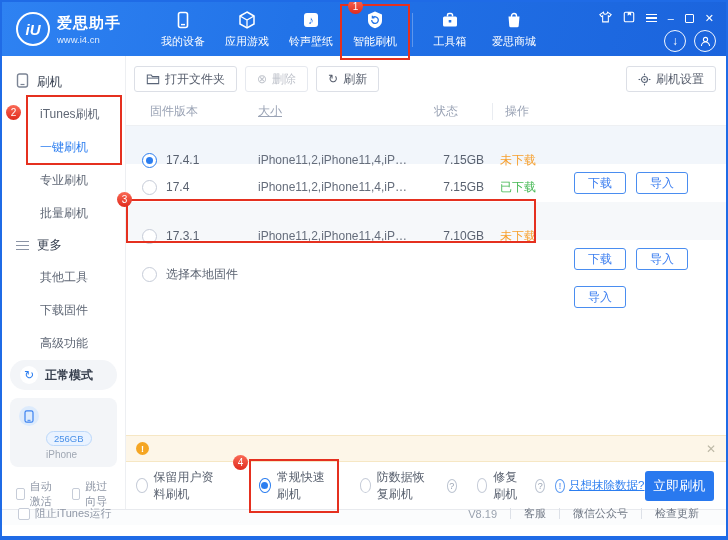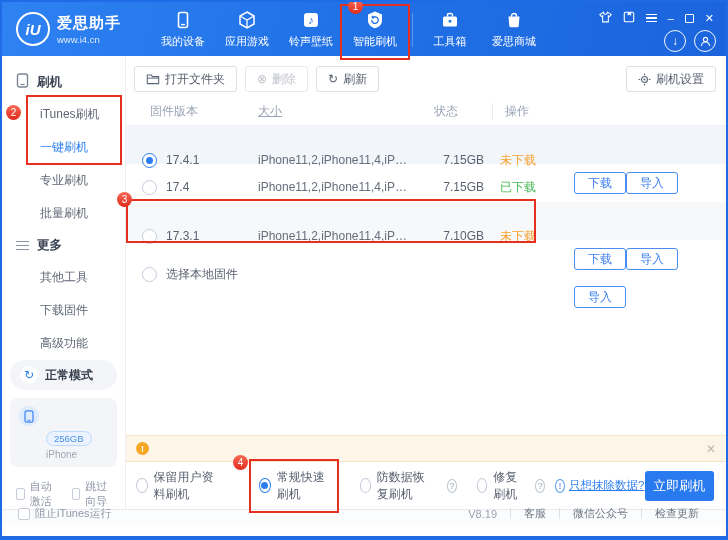--- a/index.html
+++ b/index.html
@@ -44,21 +44,21 @@
     width:22px; height:22px; border:1.5px solid rgba(255,255,255,.95); border-radius:50%;
     color:#fff; display:flex; align-items:center; justify-content:center; font-size:12px; cursor:pointer;
   }
   
   .content { display:flex; height:453px; }
   .sidebar {
     width:124px; border-right:1px solid #edeff2; display:flex; flex-direction:column;
     padding-top:10px;
   }
   .side-section { display:flex; align-items:center; gap:8px; padding:7px 0 7px 14px;
-    font-size:12.5px; color:#3a4353; font-weight:bold; }
+    font-size:12.5px; color:#3a4353; font-weight:normal; }
   .side-item { padding:8px 0 8px 38px; font-size:12px; color:#5f6775; cursor:pointer; }
   .side-item.active { color:#2c7ef0; }
   .side-group { position:relative; }
   .more-bars { display:flex; flex-direction:column; gap:2.5px; width:13px; }
   .more-bars i { height:1.5px; background:#8b94a5; }
   .side-bottom { margin-top:auto; padding:0 8px 6px; }
   .mode-card {
     height:30px; background:#f3f5f8; border-radius:15px; display:flex; align-items:center;
     gap:7px; padding:0 10px; margin-bottom:8px; cursor:pointer;
   }
@@ -103,21 +103,21 @@
   .cell-radio { display:flex; justify-content:center; }
   .radio { width:15px; height:15px; border:1px solid #c6ccd8; border-radius:50%; background:#fff;
     display:flex; align-items:center; justify-content:center; cursor:pointer; }
   .radio.checked { border-color:#2c7ef0; }
   .radio.checked::after { content:""; width:7px; height:7px; border-radius:50%; background:#2c7ef0; }
   .cell-name { color:#666e7c; overflow:hidden; white-space:nowrap; text-overflow:ellipsis; padding-right:8px; }
   .cell-size { text-align:right; padding-right:2px; color:#5a6270; }
   .cell-status { padding-left:14px; }
   .status-orange { color:#f7a02e; }
   .status-green { color:#45b854; }
-  .cell-actions { display:flex; padding-left:6px;margin-top:46px; }
+  .cell-actions { display:flex; gap:10px; padding-left:6px;margin-top:46px; }
   .abtn {
     width:52px; height:22px; border:1px solid #4a8df0; border-radius:3px; background:#fff;
     color:#3b7ef0; font-size:12px; display:flex; align-items:center; justify-content:center; cursor:pointer;
   }
   .spacer { flex:1; }
   
   .notice {
     height:27px; background:#fdf6e8; border-top:1px solid #f6e7c4; border-bottom:1px solid #f6e7c4;
     display:flex; align-items:center; padding:0 10px; gap:7px;
   }

